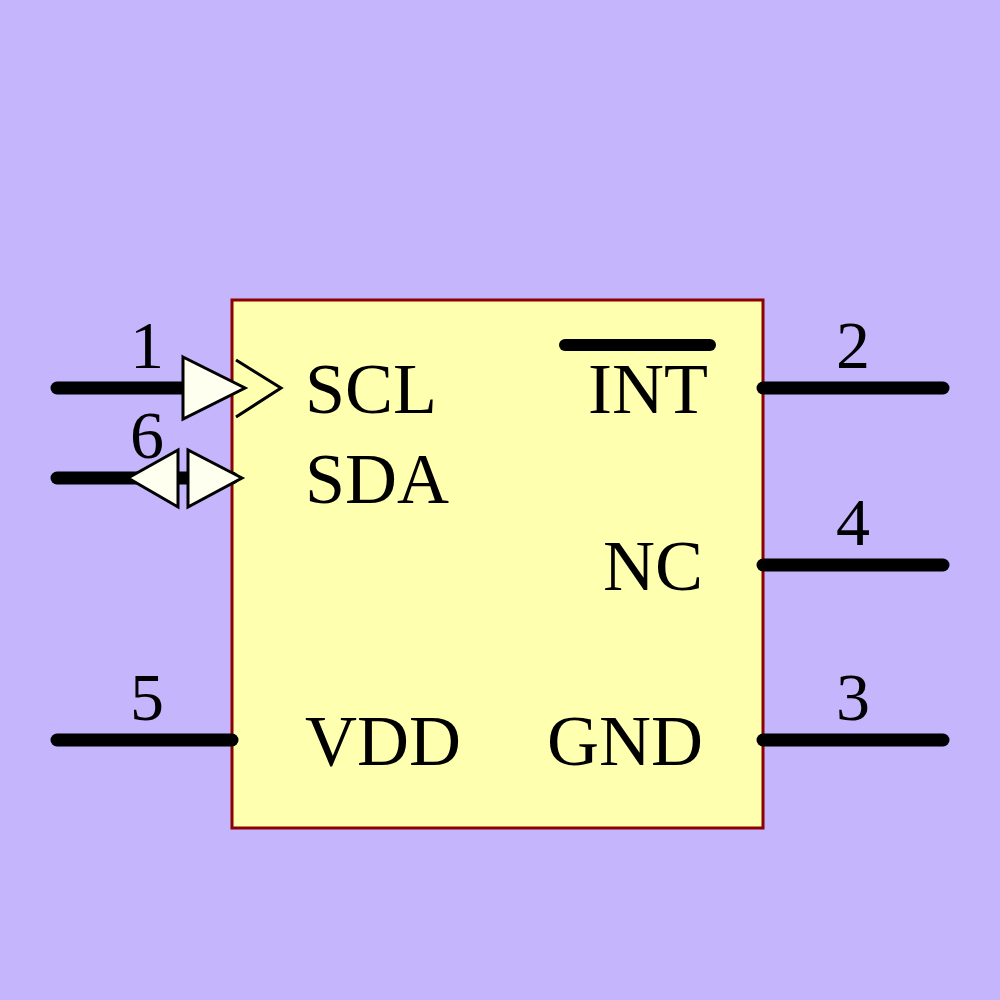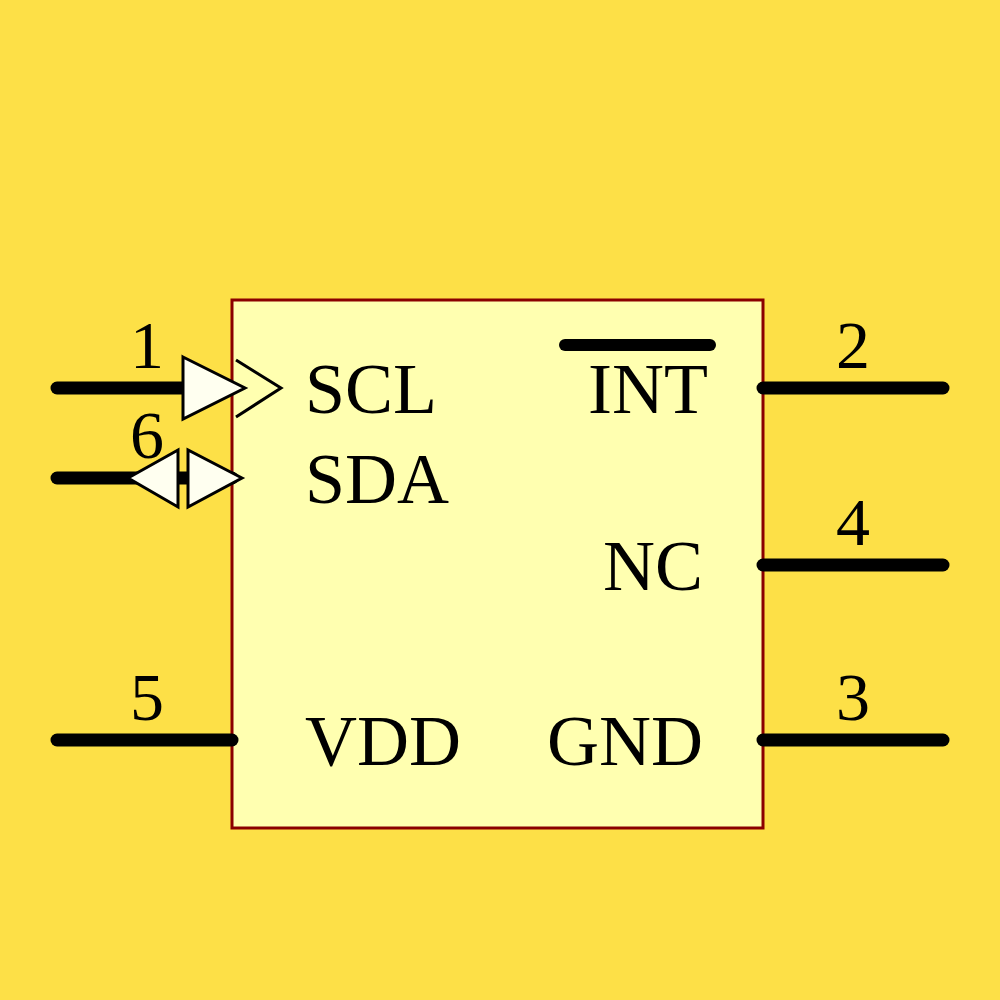--- a/index.html
+++ b/index.html
@@ -8,21 +8,21 @@
     padding: 0;
     background: #ffffff;
   }
   body {
     font-family: "Liberation Serif", serif;
   }
   #canvas {
     position: relative;
     width: 1000px;
     height: 1000px;
-    background: #fde047;
+    background: #c4b5fd;
     overflow: hidden;
   }
   #symbol-svg {
     position: absolute;
     left: 0;
     top: 0;
     width: 1000px;
     height: 1000px;
     display: block;
   }

